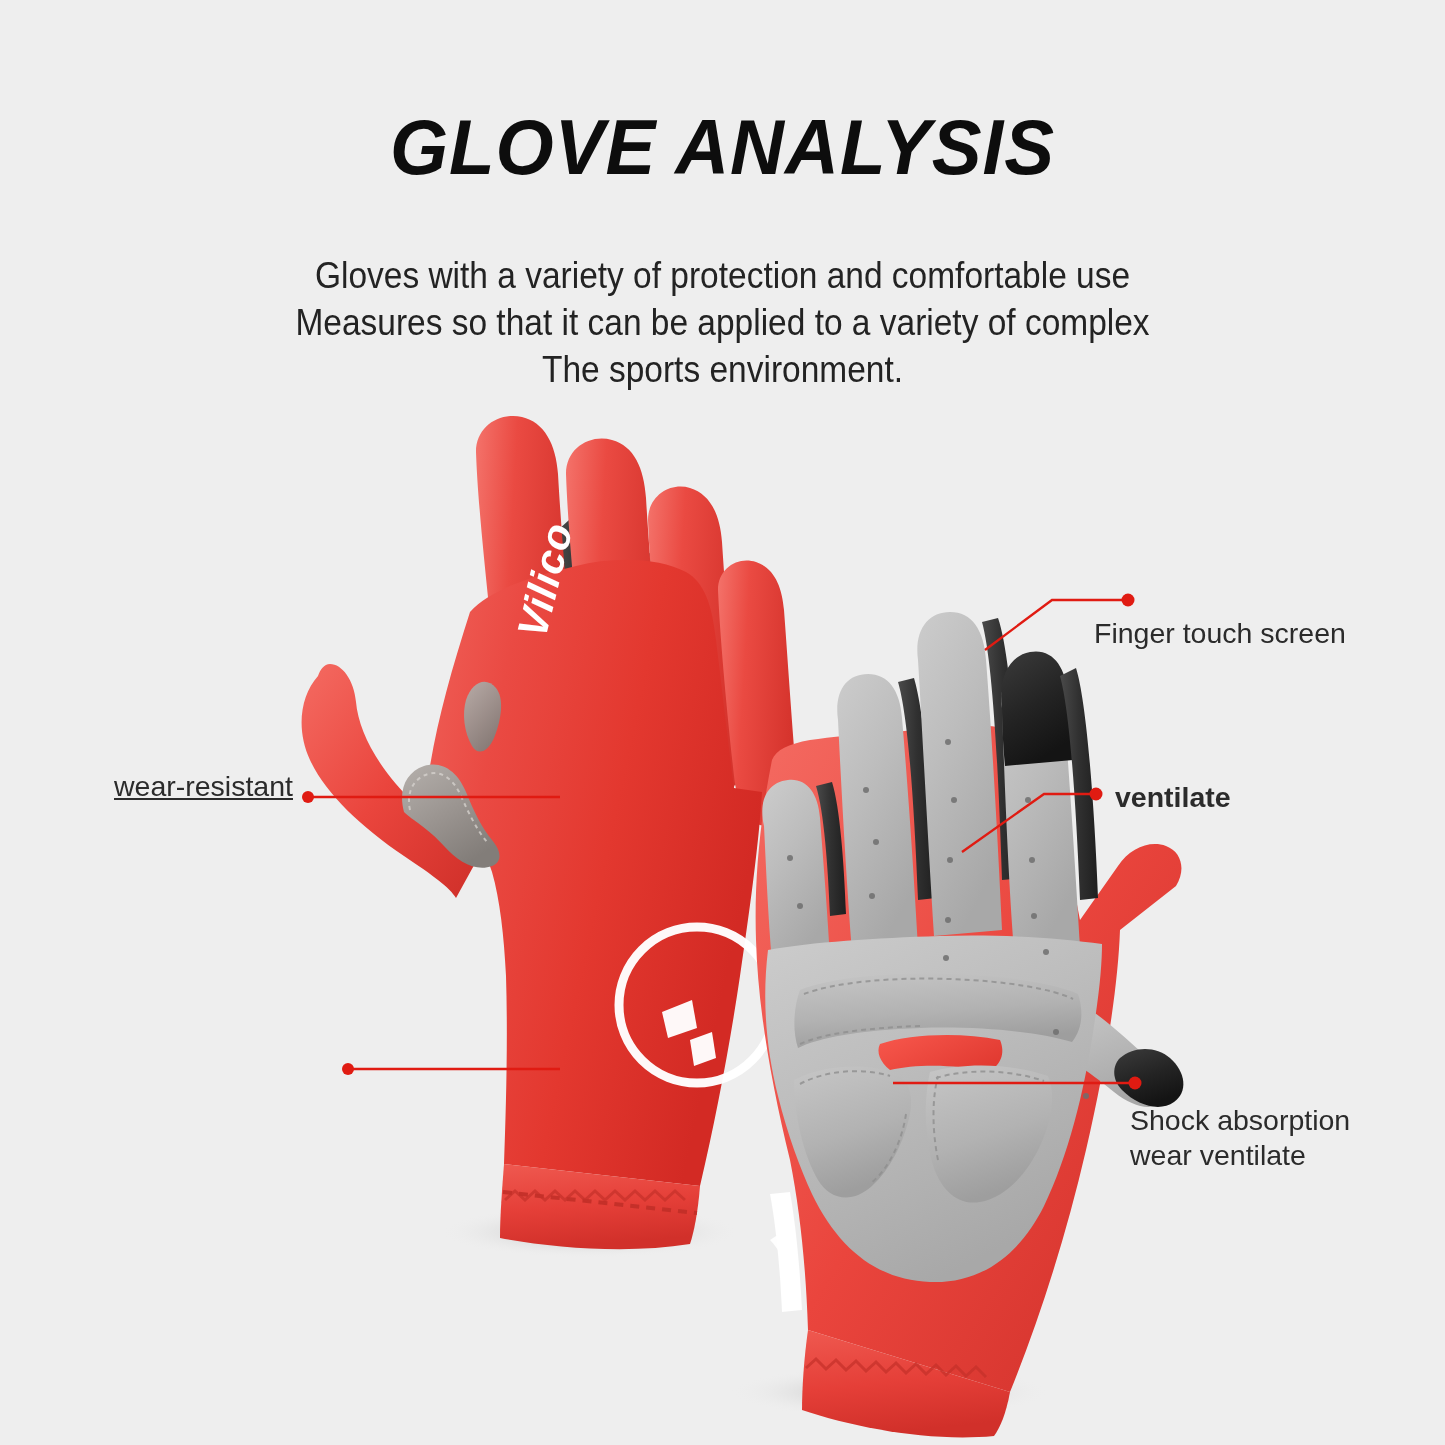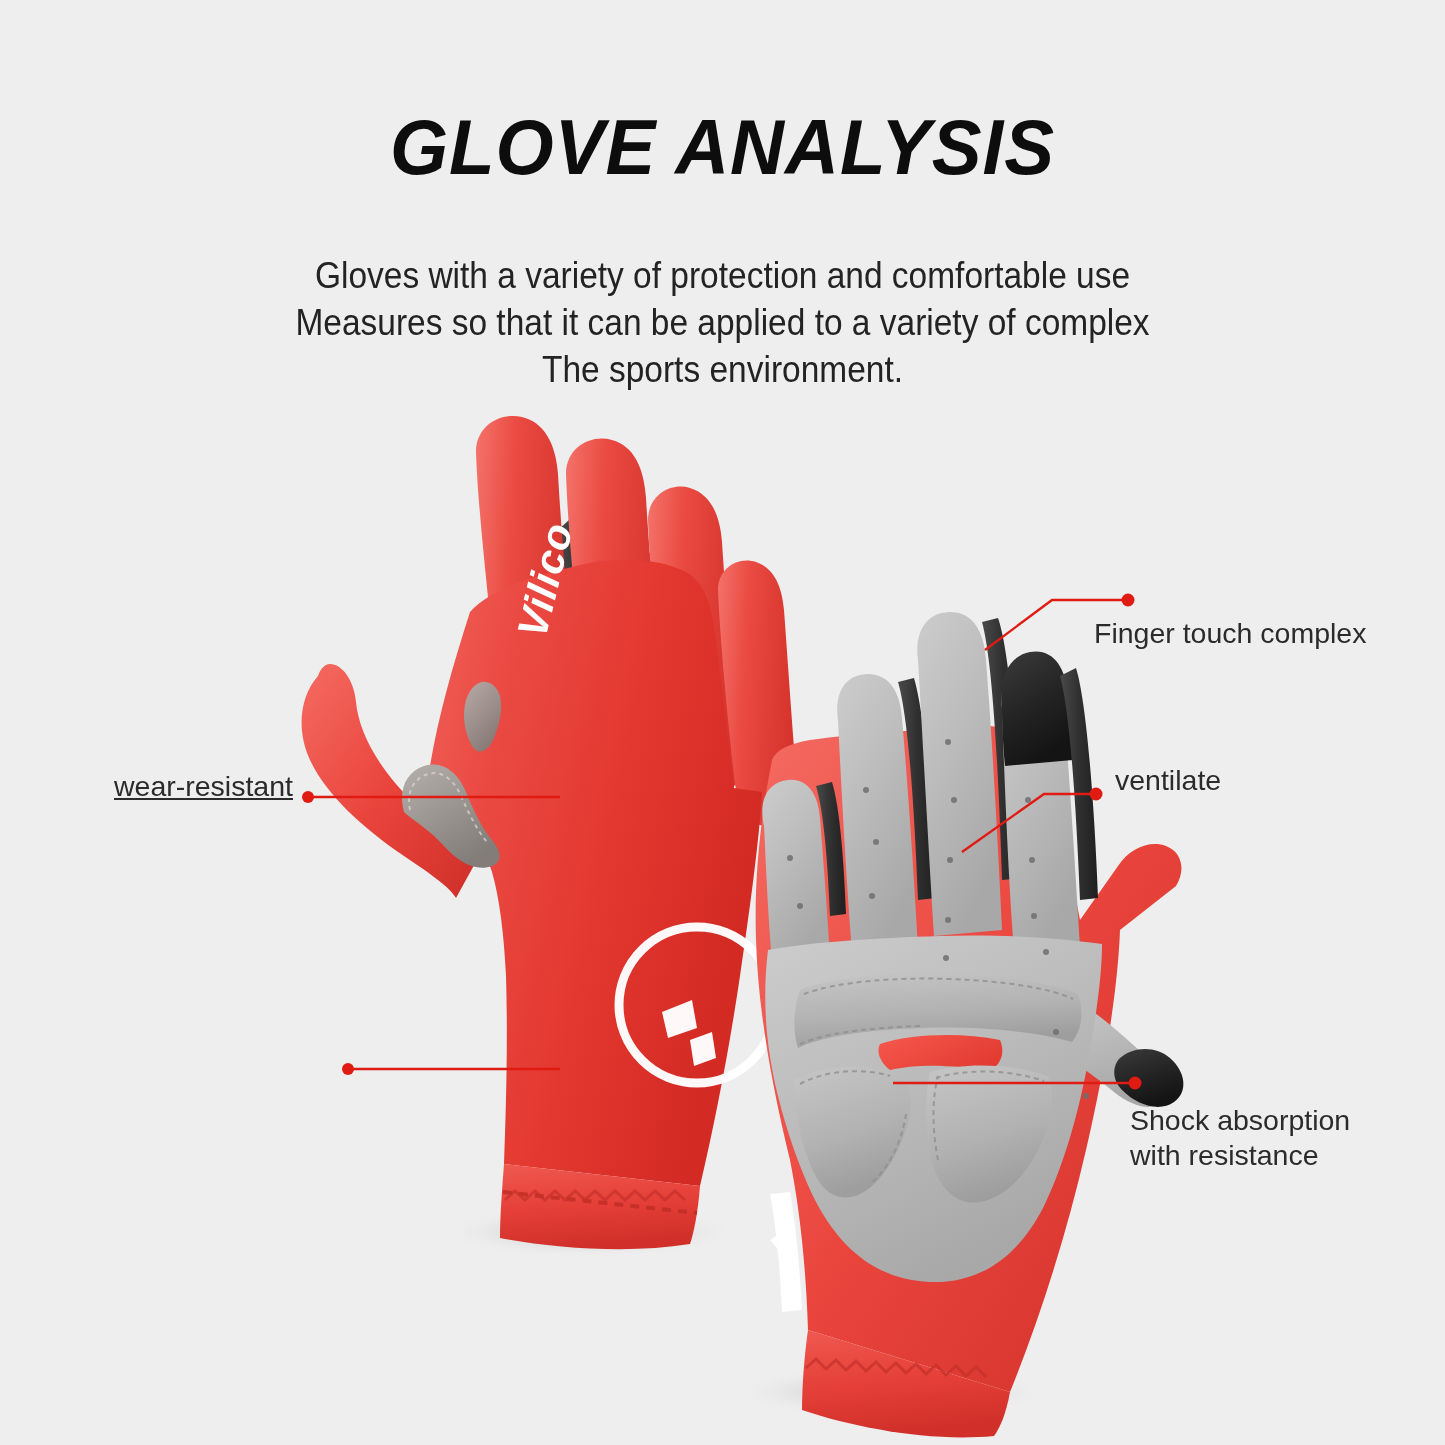--- a/index.html
+++ b/index.html
@@ -39,21 +39,21 @@
     font-size:28.5px;
     line-height:34px;
     color:#2b2b2b;
     white-space:nowrap;
     font-family:"Liberation Sans","DejaVu Sans",sans-serif;
   }
   .callout.two-line{line-height:35px;margin-left:32px;}
   #cal-wear{left:114px;top:769px;text-decoration:underline;}
   #cal-high{left:107px;top:1088px;}
   #cal-finger{left:1094px;top:616px;}
-  #cal-vent{left:1115px;top:763px;}
+  #cal-vent{left:1115px;top:780px;font-weight:bold;}
   #cal-shock{left:1098px;top:1103px;}
 
   #leaders{position:absolute;left:0;top:0;width:1445px;height:1445px;pointer-events:none;}
   #art{position:absolute;left:0;top:0;width:1445px;height:1445px;}
 </style>
 </head>
 <body>
 
 <div id="stage">
 
@@ -334,22 +334,22 @@
 
   <div class="subtitle">
     <div>Gloves with a variety of protection and comfortable use</div>
     <div>Measures so that it can be applied to a variety of complex</div>
     <div>The sports environment.</div>
   </div>
 
   <div class="callout" id="cal-wear">wear-resistant</div>
 
 
-  <div class="callout" id="cal-finger">Finger touch complex</div>
+  <div class="callout" id="cal-finger">Finger touch screen</div>
 
   <div class="callout" id="cal-vent">ventilate</div>
 
   <div class="callout two-line" id="cal-shock">
     <div>Shock absorption</div>
-    <div>with resistance</div>
+    <div>wear ventilate</div>
   </div>
 
 </div>
 
 </body></html>

